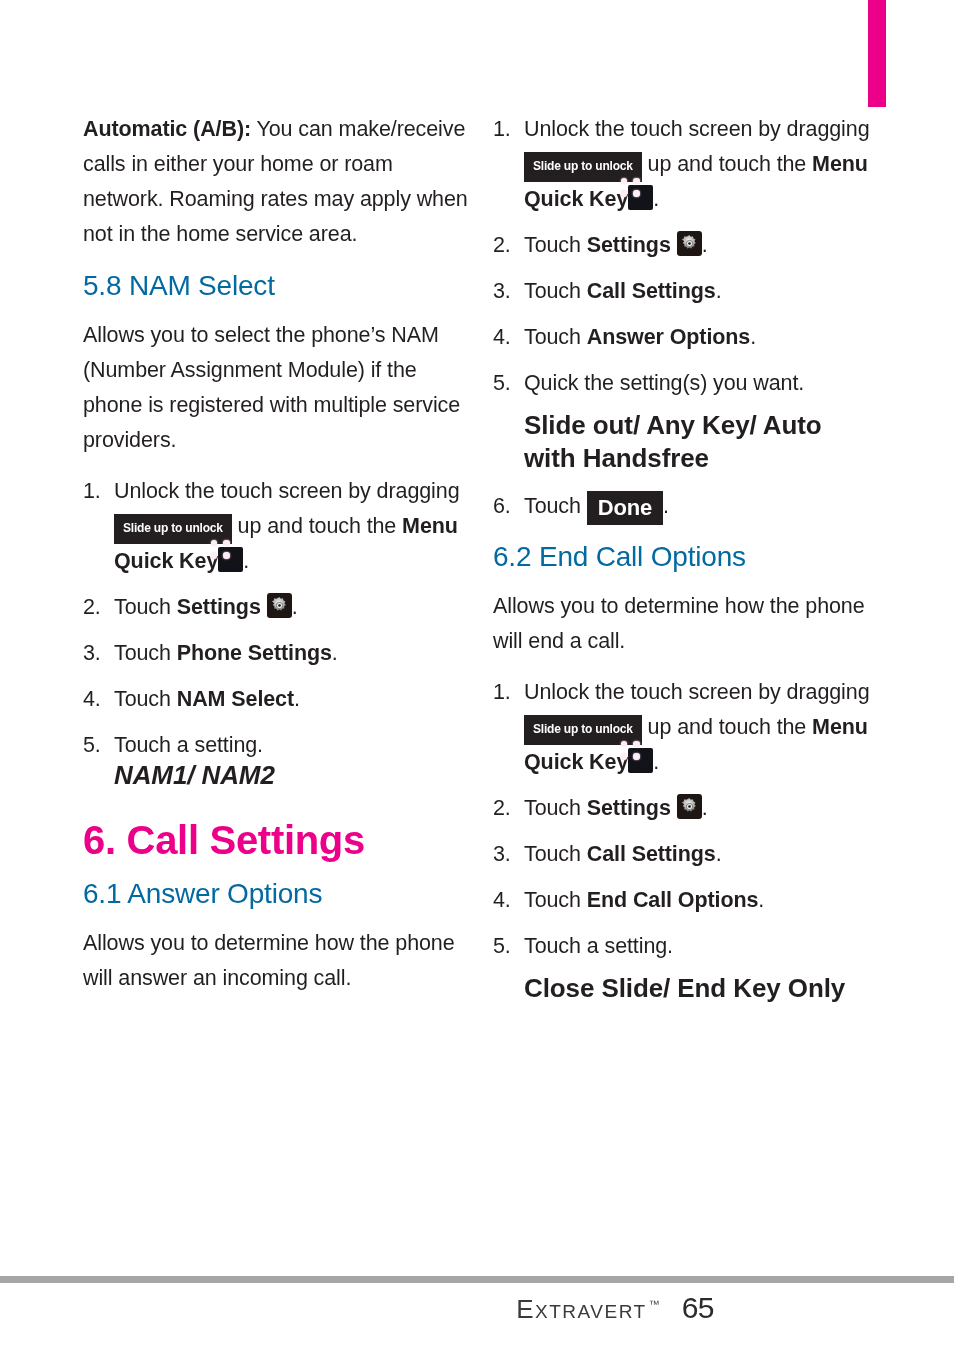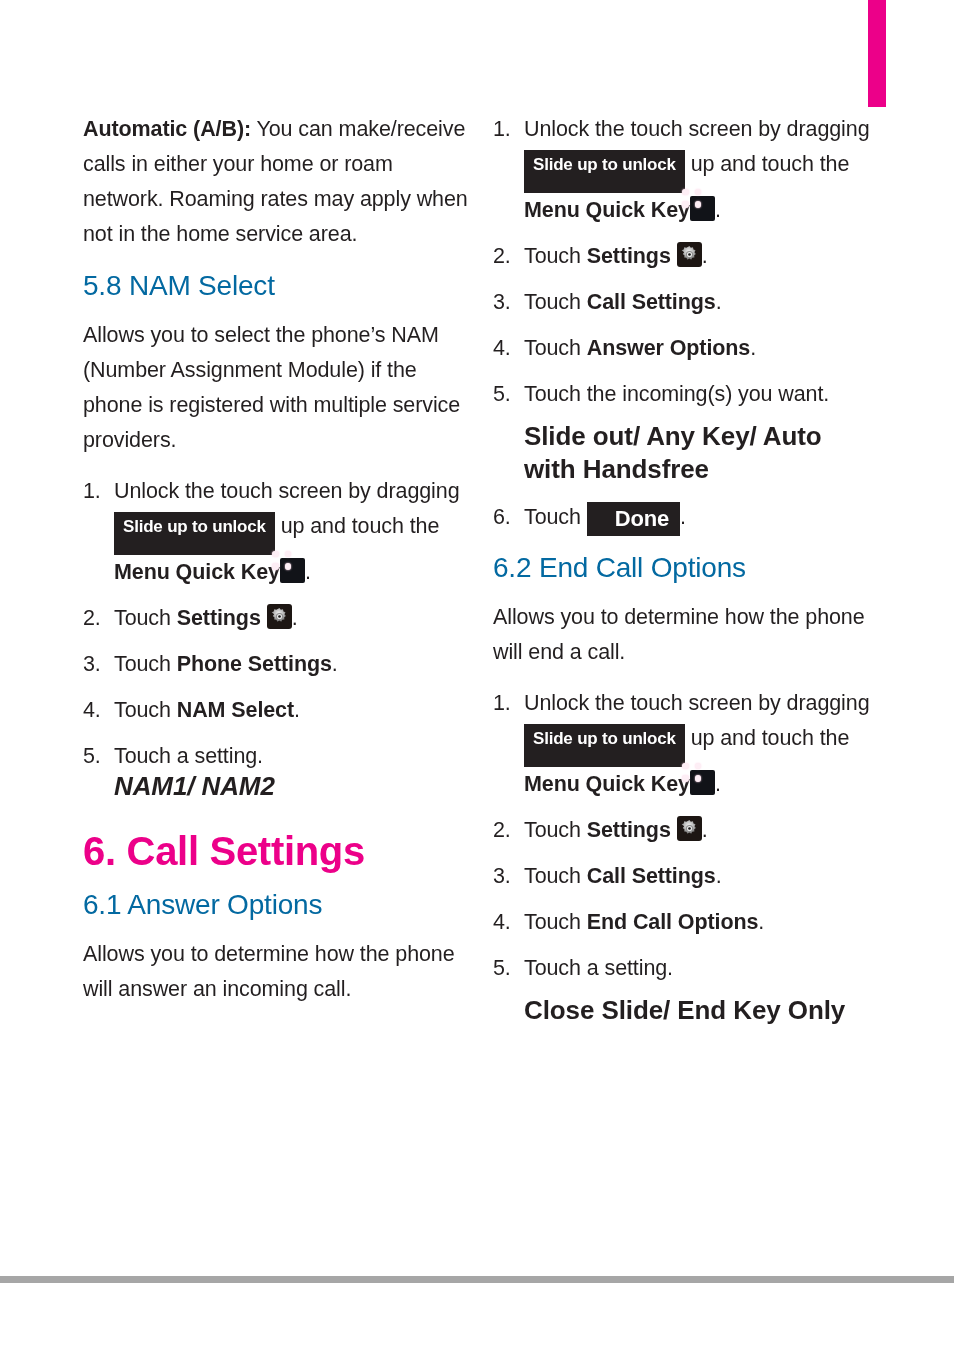--- a/index.html
+++ b/index.html
@@ -85,35 +85,35 @@
     letter-spacing:-0.1px;
   }
   .sub-note.nopad{ padding-left:31px; margin-top:-4px;font-style:italic; }
 
   
   .badge-slide{
     display:inline-block;
     background:#231f20;
     color:#ffffff;
     font-weight:700;
-    font-size:17px;
+    font-size:12px;
     line-height:25px;
-    padding:2px 9px 16px 9px;
+    padding:2px 9px 3px 9px;
     vertical-align:1px;
     letter-spacing:-0.2px;
     white-space:nowrap;
   }
   .badge-done{
     display:inline-block;
     background:#231f20;
     color:#ffffff;
     font-weight:700;
     font-size:22px;
     line-height:29px;
-    padding:2px 11px 3px 28px;
+    padding:2px 11px 3px 11px;
     vertical-align:-2px;
     letter-spacing:-0.2px;
     white-space:nowrap;
   }
 
   
   .ico{
     display:inline-block;
     width:25px; height:25px;
     vertical-align:-4px;
@@ -257,21 +257,21 @@
               <circle cx="12" cy="12" r="1.5" fill="#171717"></circle>
             </svg></span><span>.</span>
       </li>
       <li>
         <span class="num">3.</span><span>Touch </span><span class="b">Call Settings</span><span>.</span>
       </li>
       <li>
         <span class="num">4.</span><span>Touch </span><span class="b">Answer Options</span><span>.</span>
       </li>
       <li style="margin-bottom:0;">
-        <span class="num">5.</span><span>Touch the incoming(s) you want.</span>
+        <span class="num">5.</span><span>Quick the setting(s) you want.</span>
       </li>
     </ol>
 
     <div class="sub-note">Slide out/ Any Key/ Auto with Handsfree</div>
 
     <ol class="steps">
       <li style="margin-bottom:0;">
         <span class="num">6.</span><span>Touch </span><span class="badge-done">Done</span><span>.</span>
       </li>
     </ol>
@@ -307,14 +307,18 @@
       <li style="margin-bottom:0;">
         <span class="num">5.</span><span>Touch a setting.</span>
       </li>
     </ol>
 
     <div class="sub-note">Close Slide/ End Key Only</div>
 
   </div>
 
   <div class="footer-rule"></div>
+  <div class="footer">
+    <div class="brand"><span><span class="cap">E</span><span class="sm">XTRAVERT</span></span><span class="tm">™</span></div>
+    <div class="pageno">65</div>
+  </div>
 
 </div>
 
 </body></html>

